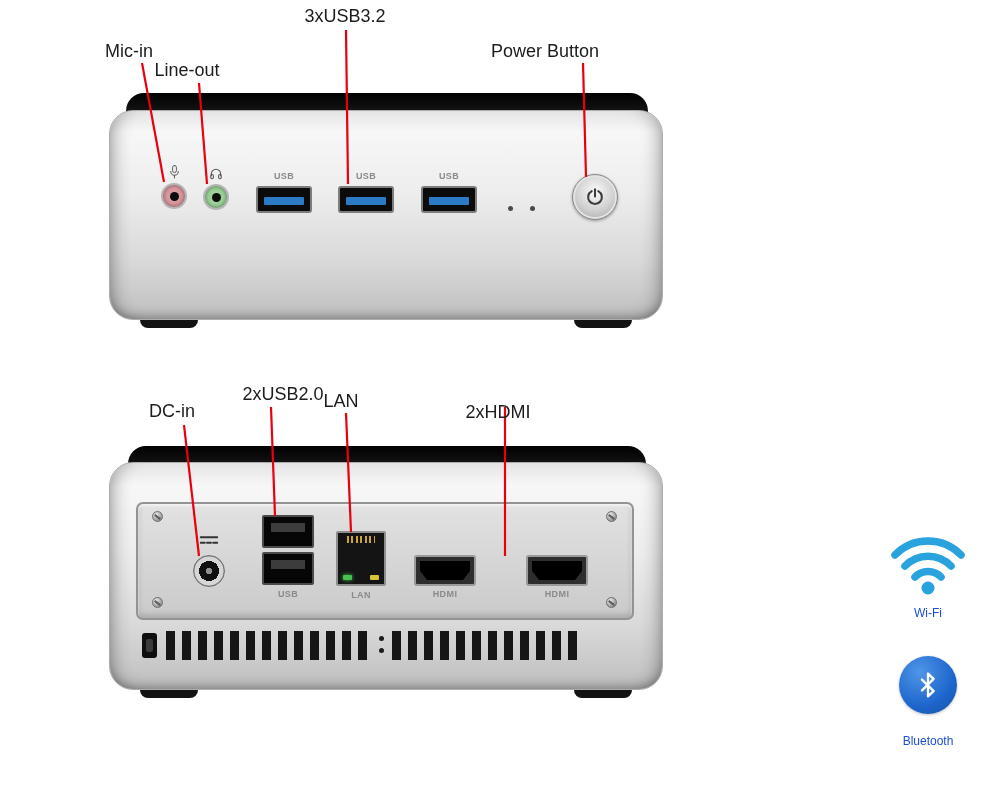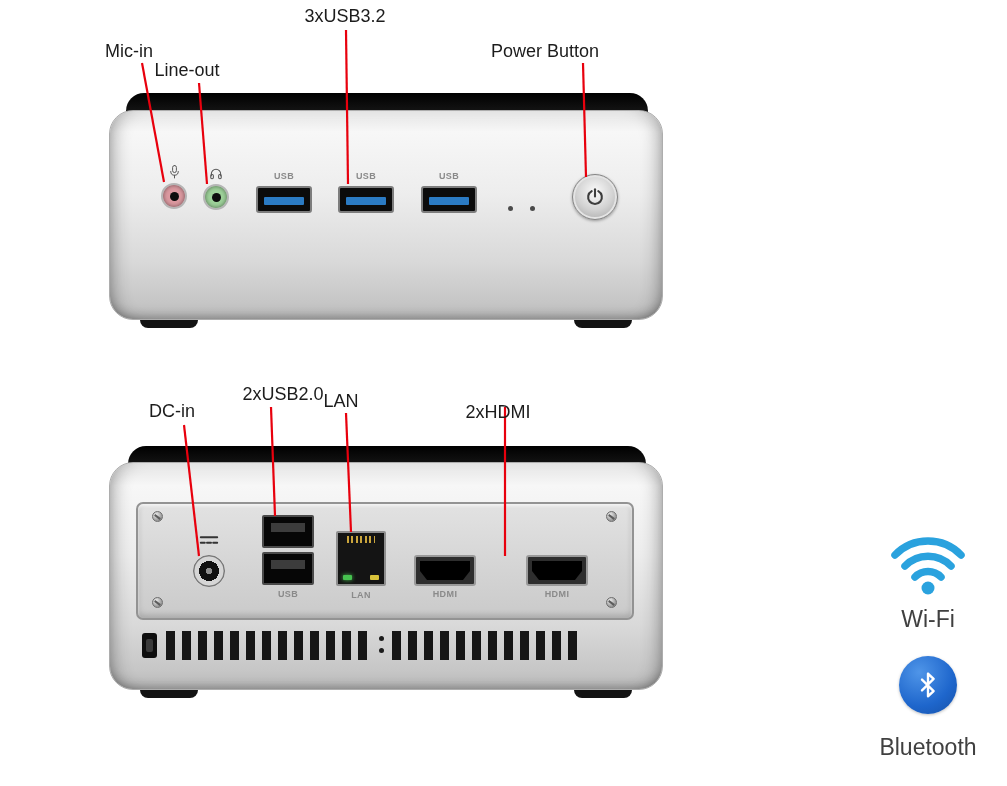--- a/index.html
+++ b/index.html
@@ -17,22 +17,22 @@
   .callout {
     position: absolute;
     transform: translateX(-50%);
     font-size: 18px;
     color: #1c1c1c;
     white-space: nowrap;
   }
   .feat-label {
     position: absolute;
     transform: translateX(-50%);
-    font-size: 23px;
-    color: #404040;
+    font-size: 12px;
+    color: #1d4ed8;
     white-space: nowrap;
     text-align: center;
   }
   .portlabel {
     position: absolute;
     transform: translateX(-50%);
     font-size: 9px;
     font-weight: 700;
     color: #8a8a8a;
     letter-spacing: .4px;

